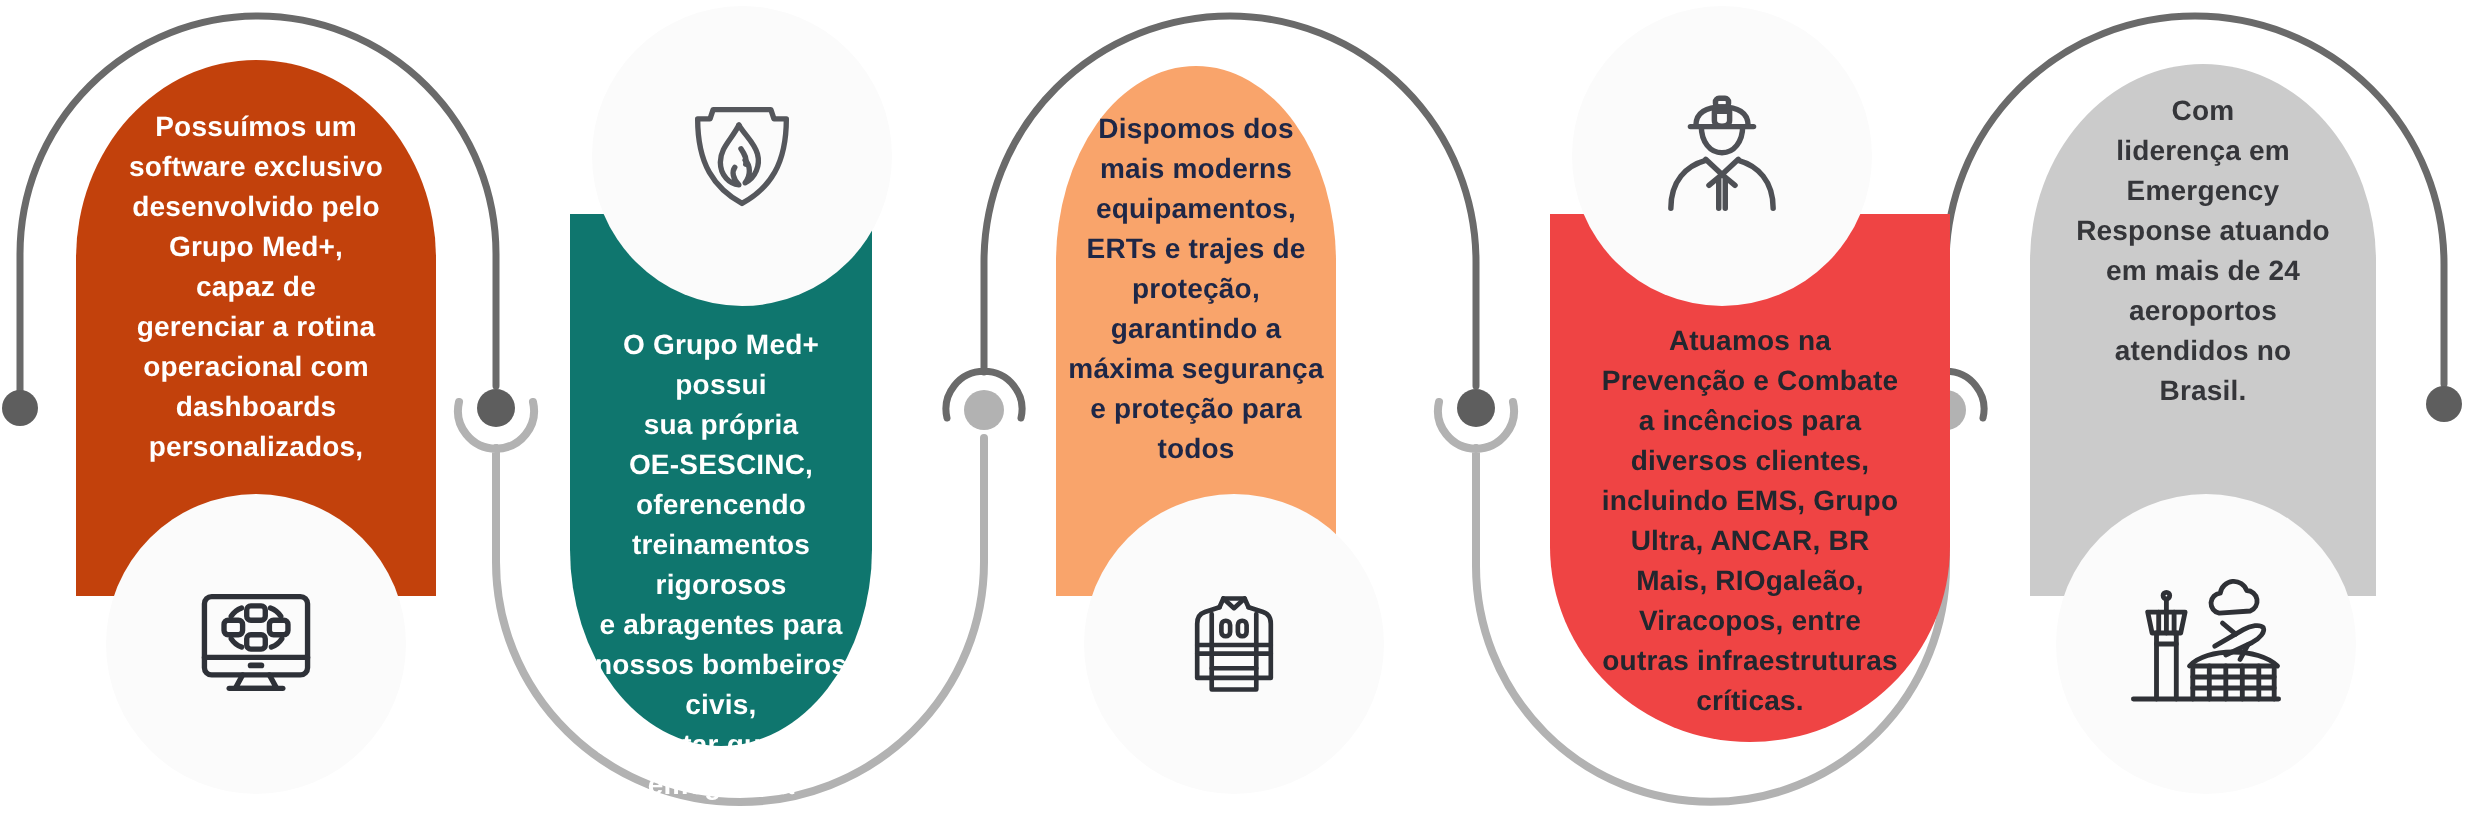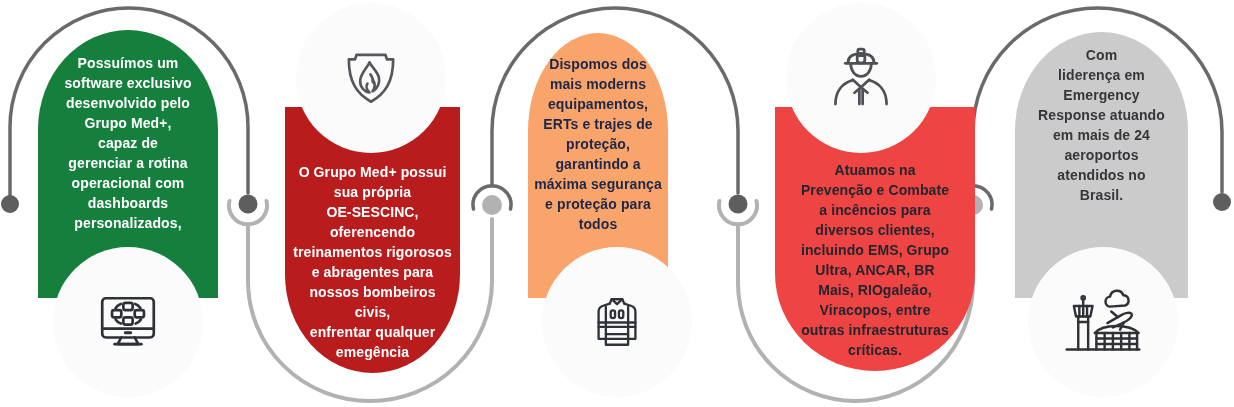--- a/index.html
+++ b/index.html
@@ -48,21 +48,21 @@
     <path d="M 473.5 209 A 19 19 0 1 1 510.5 209 M 492 186 V 131 A 123 123 0 0 1 615 8 A 123 123 0 0 1 738 131 V 193" stroke-width="3.5" style="stroke: rgb(106, 106, 106);"></path>
     <circle cx="738" cy="204" r="9.5" style="fill: rgb(94, 94, 94);"></circle>
 
     <path d="M 719.5 201 A 19 19 0 1 0 756.5 201 M 738 224 V 283 A 117.5 118 0 0 0 973 283 V 219" stroke-width="4" style="stroke: rgb(178, 178, 178);"></path>
     <circle cx="973" cy="205" r="10" style="fill: rgb(178, 178, 178);"></circle>
 
     <path d="M 954.5 209 A 19 19 0 1 1 991.5 209 M 973 186 V 132 A 124.5 124 0 0 1 1097.5 8 A 124.5 124 0 0 1 1222 132 V 192" stroke-width="3.5" style="stroke: rgb(106, 106, 106);"></path>
     <circle cx="1222" cy="202" r="9" style="fill: rgb(94, 94, 94);"></circle>
   </svg>
 
-  <div class="card top-card" style="left: 38px; top: 30px; width: 180px; height: 268px; background-color: #15803d;">
+  <div class="card top-card" style="left: 38px; top: 30px; width: 180px; height: 268px; background-color: #c2410c;">
     <div class="card-text" style="top: 23px; color: rgb(255, 255, 255);">Possuímos um
 software exclusivo
 desenvolvido pelo
 Grupo Med+,
 capaz de
 gerenciar a rotina
 operacional com
 dashboards
 personalizados,</div>
   </div>
@@ -79,21 +79,21 @@
         <rect x="16.5" y="20.5" width="9" height="7" rx="2"></rect>
         <path d="M39 14.5 A 10 10 0 0 1 44 18.5"></path>
         <path d="M44.5 29.5 A 10 10 0 0 1 39.5 33.5"></path>
         <path d="M25 33.5 A 10 10 0 0 1 20 29.5"></path>
         <path d="M20 18.5 A 10 10 0 0 1 25 14.5"></path>
       </g>
       <rect x="28" y="41" width="8" height="2.8" rx="1.4" style="fill: rgb(46, 49, 56);"></rect>
     </svg>
   </div>
 
-  <div class="card bottom-card" style="left: 285px; top: 107px; width: 175px; height: 266px; background-color: #b91c1c;">
+  <div class="card bottom-card" style="left: 285px; top: 107px; width: 151px; height: 266px; background-color: #0f766e;">
     <div class="card-text" style="top: 55px; color: rgb(255, 255, 255);">O Grupo Med+ possui
 sua própria
 OE-SESCINC,
 oferencendo
 treinamentos rigorosos
 e abragentes para
 nossos bombeiros civis,
 enfrentar qualquer
 emegência</div>
   </div>

